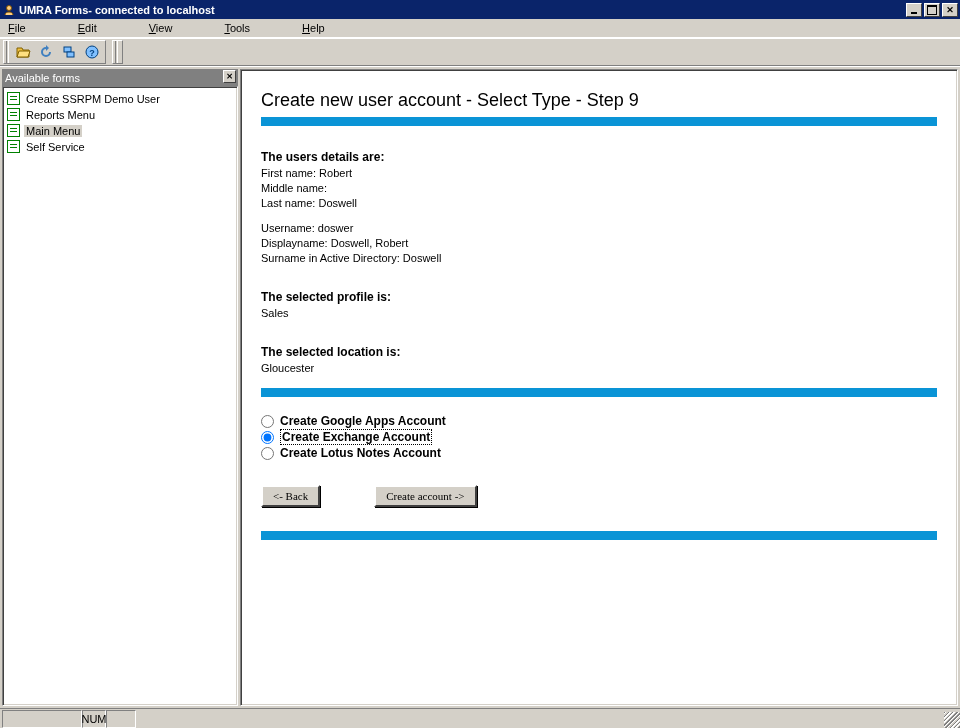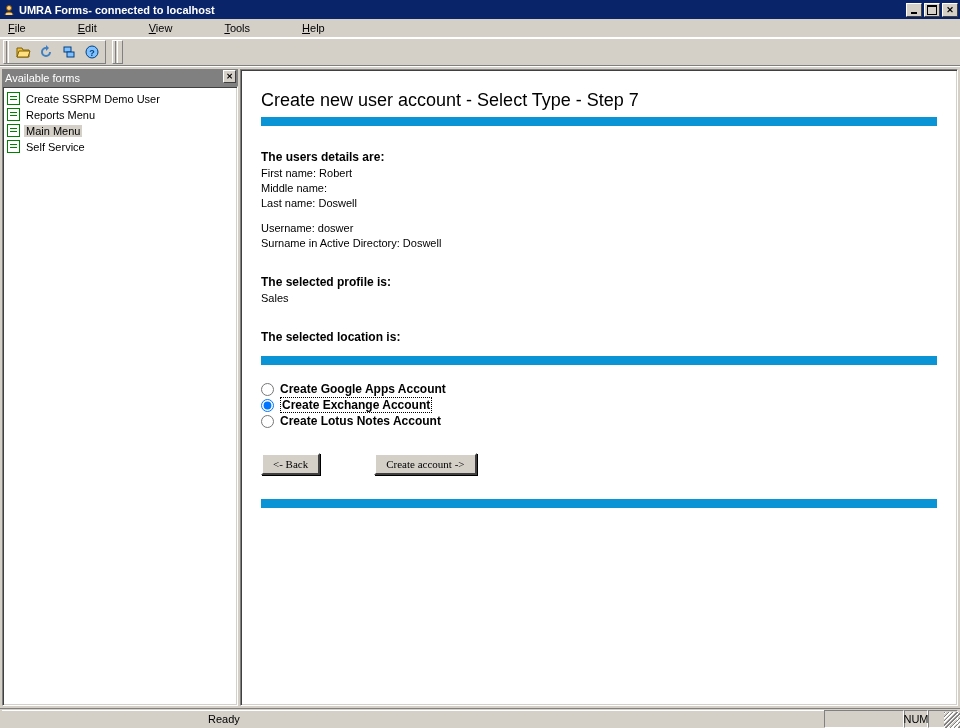--- a/index.html
+++ b/index.html
@@ -144,35 +144,37 @@
           <span class="ti-label">Main Menu</span>
         </div>
       <div class="treeitem">
           <span class="ti-icon"></span>
           <span class="ti-label">Self Service</span>
         </div>
     </div>
   </div>
 
   <div class="content">
-    <h1>Create new user account - Select Type - Step 7</h1>
+    <h1>Create new user account - Select Type - Step 9</h1>
     <div class="bluebar"></div>
 
     <div class="secthead">The users details are:</div>
     <div class="line"><span>First name:</span> <span>Robert</span></div>
     <div class="line"><span>Middle name:</span> <span></span></div>
     <div class="line"><span>Last name:</span> <span>Doswell</span></div>
     <div class="spacer"></div>
     <div class="line"><span>Username:</span> <span>doswer</span></div>
+    <div class="line"><span>Displayname:</span> <span>Doswell, Robert</span></div>
     <div class="line"><span>Surname in Active Directory:</span> <span>Doswell</span></div>
 
     <div class="secthead">The selected profile is:</div>
     <div class="line">Sales</div>
 
     <div class="secthead">The selected location is:</div>
+    <div class="line">Gloucester</div>
 
     <div class="bluebar" style="margin-top:12px; margin-bottom:16px;"></div>
 
     <div class="radio-row">
       <input type="radio" name="accttype" style="">
       <label>Create Google Apps Account</label>
     </div>
     <div class="radio-row">
       <input type="radio" name="accttype" checked="" style="">
       <label class="focused">Create Exchange Account</label>
@@ -185,18 +187,17 @@
     <div class="btnrow">
       <div class="wbtn">&lt;- Back</div>
       <div class="wbtn">Create account -&gt;</div>
     </div>
 
     <div class="bluebar" style="margin-top:24px;"></div>
   </div>
 </div>
 
 <div class="statusbar">
-  <div class="statuscell statusmain">Ready</div>
   <div class="statuscell emptycell2"></div>
   <div class="statuscell numcell">NUM</div>
   <div class="statuscell emptycell"></div>
   <div class="grip-corner"></div>
 </div>
 
 </body></html>

